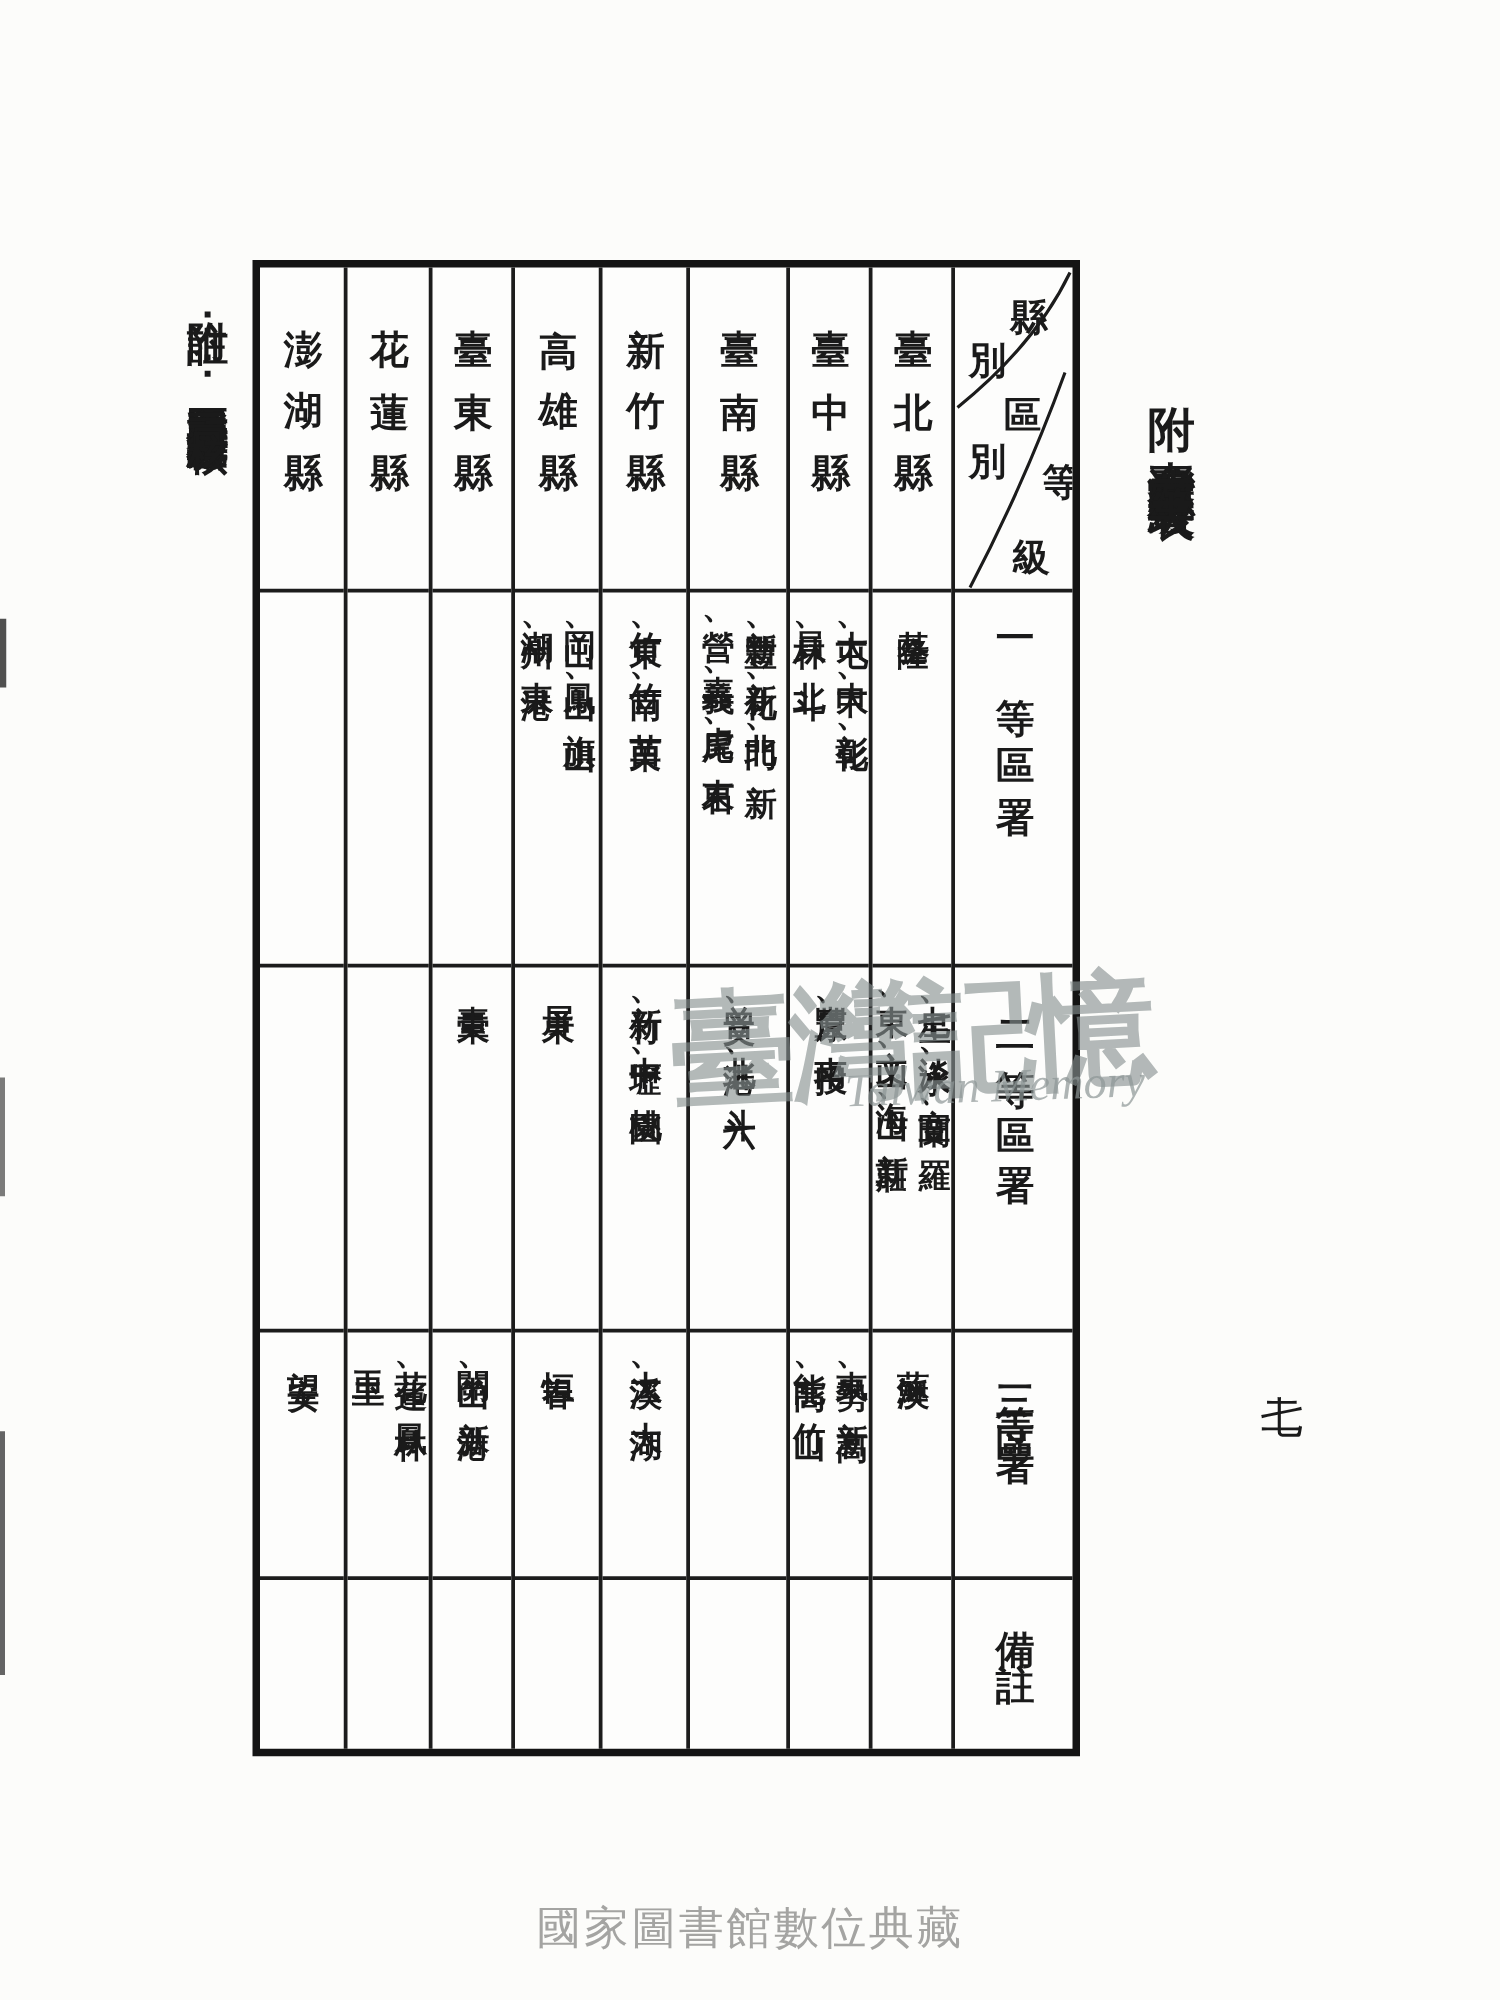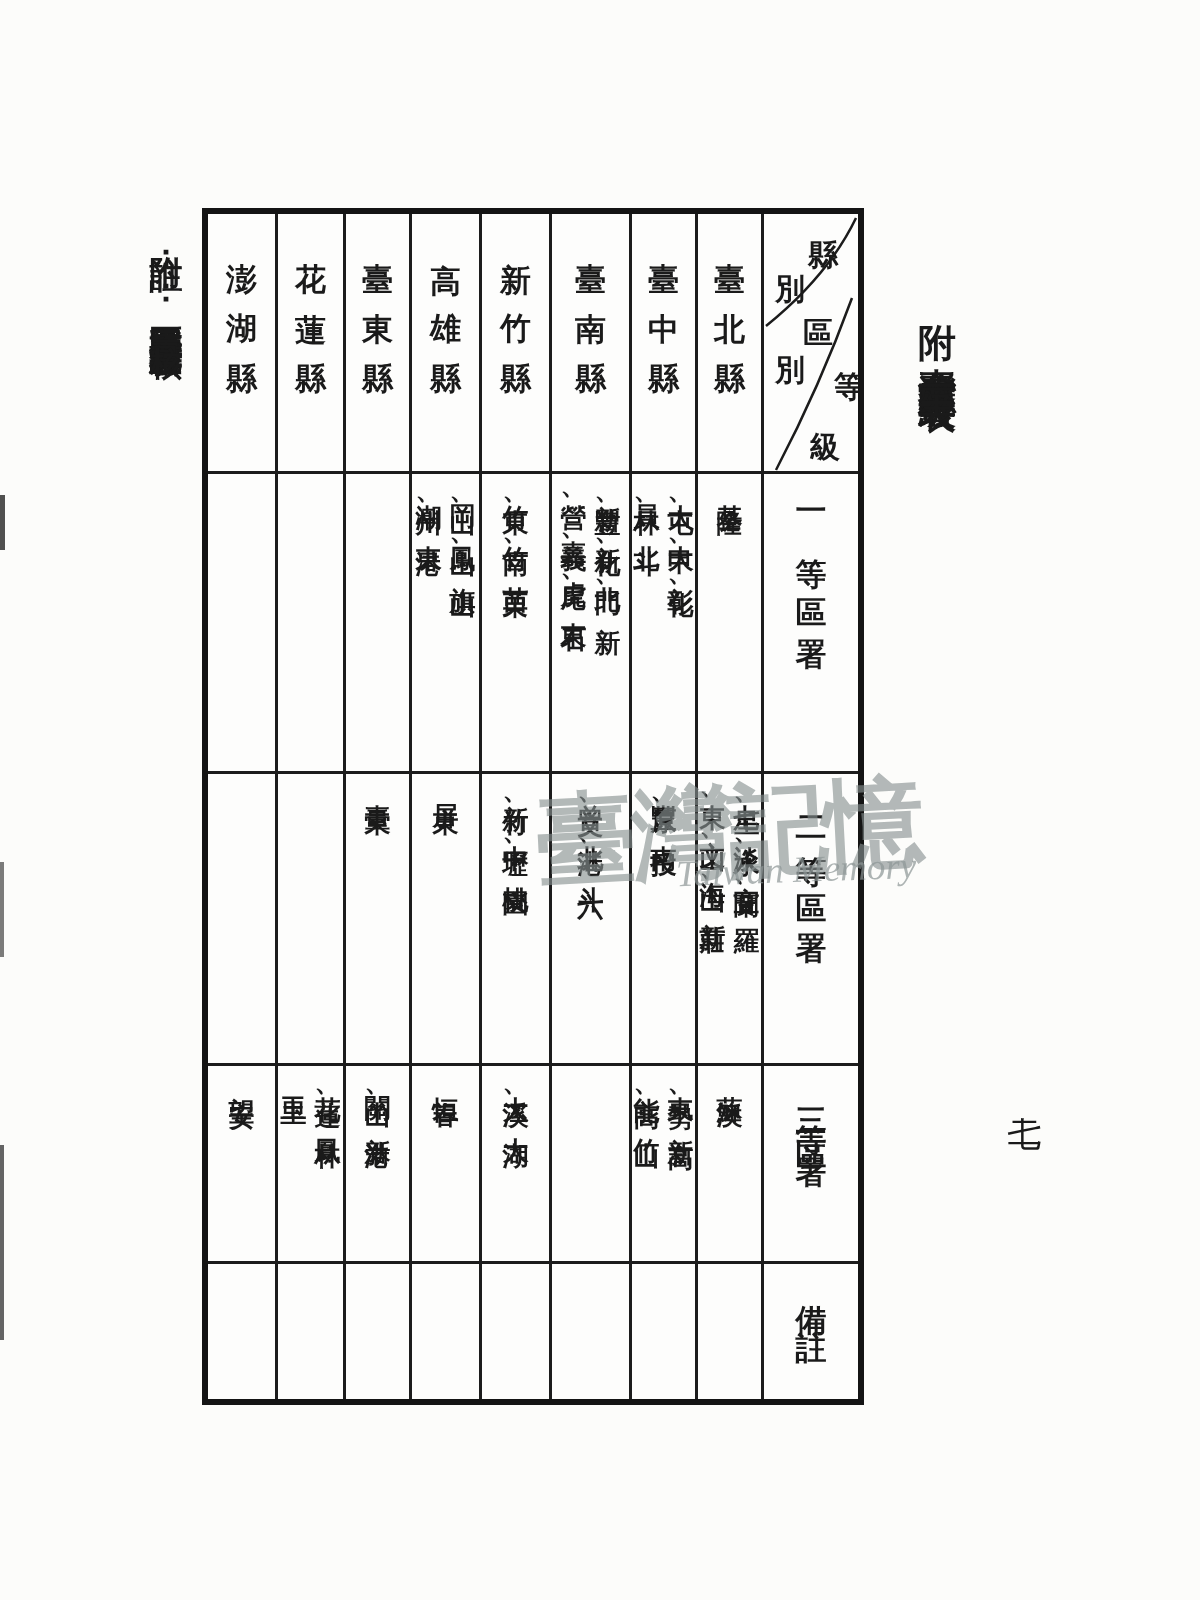--- a/index.html
+++ b/index.html
@@ -296,18 +296,19 @@
             <div class="vline">望安</div>
           </div>
       </div>
       <div class="cell row-rem"></div>
     </div>
 
   </div>
 
   <div class="wm-cjk">臺灣記憶</div>
   <div class="wm-latin">Taiwan Memory</div>
+  <div class="footer-wm">國家圖書館數位典藏</div>
 
   <div class="artifact a1"></div>
   <div class="artifact a2"></div>
   <div class="artifact a3"></div>
 
 </div>
 
 </body></html>

